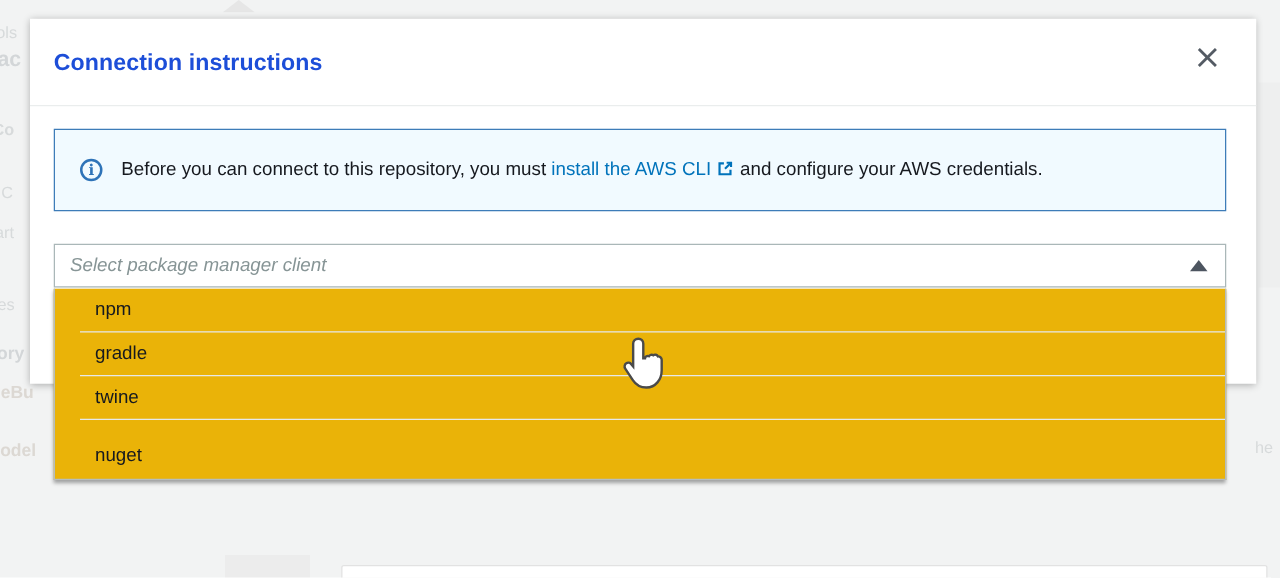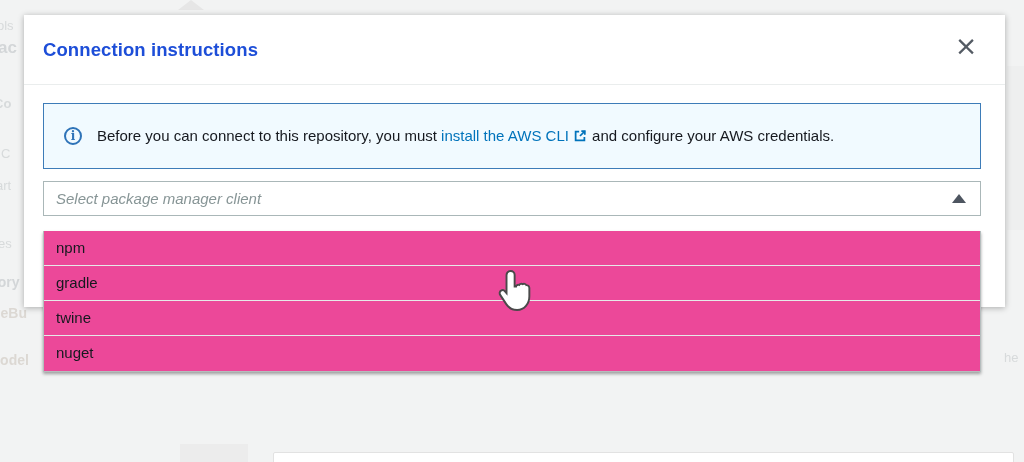--- a/index.html
+++ b/index.html
@@ -94,54 +94,55 @@
     margin-right:15px;
   }
   .banner-text { white-space:nowrap;text-align:right; }
   .aws-link { color:#0073bb; text-decoration:none; cursor:pointer; }
   .ext-icon { display:inline-block; vertical-align:-2px; margin:0 1px 0 4px; }
 
   
   .select-box {
     display:flex; align-items:center;
     width:938px; height:35px;
-    margin-top:12px;
+    margin-top:26px;
     background:#fff;
     border:1px solid #aab7b8;
     padding:0 14px 0 12px;
     cursor:pointer;
   }
   .select-placeholder {
     flex:1 1 auto;
     font-style:italic; font-size:15px; color:#879596;
   }
   .chevron-up {
     flex:0 0 auto;
     width:0; height:0;
     border-left:7px solid transparent;
     border-right:7px solid transparent;
     border-bottom:9px solid #4d5560;
   }
 
   
   .listbox {
     position:absolute; left:43px; top:231px; width:938px;
-    background:#ec4899;
+    background:#eab308;
     border:1px solid #b5bdbd; border-top:none;
     box-shadow:0 2px 3px rgba(0,0,0,0.35);
     z-index:3;
+    padding-left:20px;
   }
   .option {
     height:35px; line-height:34px;
     padding-left:12px;
     font-size:15px; color:#16191f;
     border-bottom:1px solid #e6e9e9;
     cursor:pointer;
   }
-  .option:last-child { border-bottom:none; }
+  .option:last-child { border-bottom:none;margin-top:12px; }
   .option.hovered {
     background:#f1f1f1;
     box-shadow:inset 0 0 0 1px #8a9296;
   }
 
   
   .cursor {
     position:absolute; left:498px; top:268px; z-index:5;
     pointer-events:none;
   }

